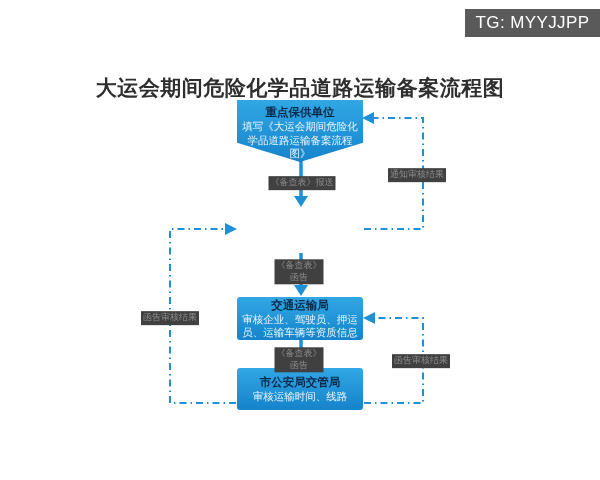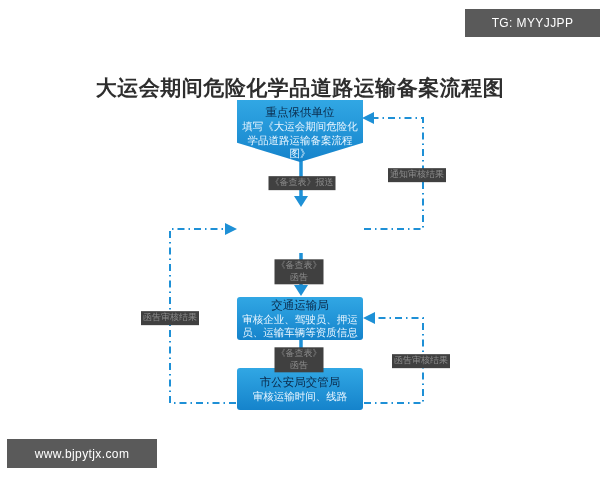--- a/index.html
+++ b/index.html
@@ -19,42 +19,42 @@
     color: #2e2e2e;
     letter-spacing: 0.5px;
   }
   .badge {
     position: absolute;
     background: #5a5a5a;
     color: #ffffff;
     display: flex;
     align-items: center;
     justify-content: center;
-    font-size: 12px;
+    font-size: 17px;
     letter-spacing: 0.4px;
   }
   .badge.tg { left: 465px; top: 9px; width: 135px; height: 28px; }
   .badge.watermark { left: 7px; top: 439px; width: 150px; height: 29px; }
 
   .connectors { position: absolute; left: 0; top: 0; }
 
   .node {
     position: absolute;
     background: linear-gradient(180deg, #31a7e4 0%, #1583cb 100%);
     color: #eaf6ff;
     text-align: center;
     display: flex;
     flex-direction: column;
     justify-content: center;
     border-radius: 3px;
     line-height: 1.25;
   }
   .node .node-title {
     font-size: 11.5px;
-    font-weight: 400;
+    font-weight: 700;
     color: #0a2a4a;
     margin-bottom: 1px;
   }
   .node .node-body { font-size: 10.5px; padding: 0 3px; }
 
   .node.pointed {
     left: 237px; top: 100px; width: 126px; height: 62px;
     clip-path: polygon(0 0, 100% 0, 100% 69%, 50% 100%, 0 69%);
     justify-content: flex-start;
     padding-top: 5px;
@@ -139,15 +139,14 @@
 
   <div class="edge-label two-line" style="left:299px; top:360px;">《备查表》
 函告</div>
 
   <div class="edge-label" style="left:417px; top:175px;">通知审核结果</div>
 
   <div class="edge-label" style="left:421px; top:361px;">函告审核结果</div>
 
   <div class="edge-label" style="left:170px; top:318px;">函告审核结果</div>
 
-  <div class="badge watermark">www.bjpytjx.com</div>
 
 </div>
 
 </body></html>

